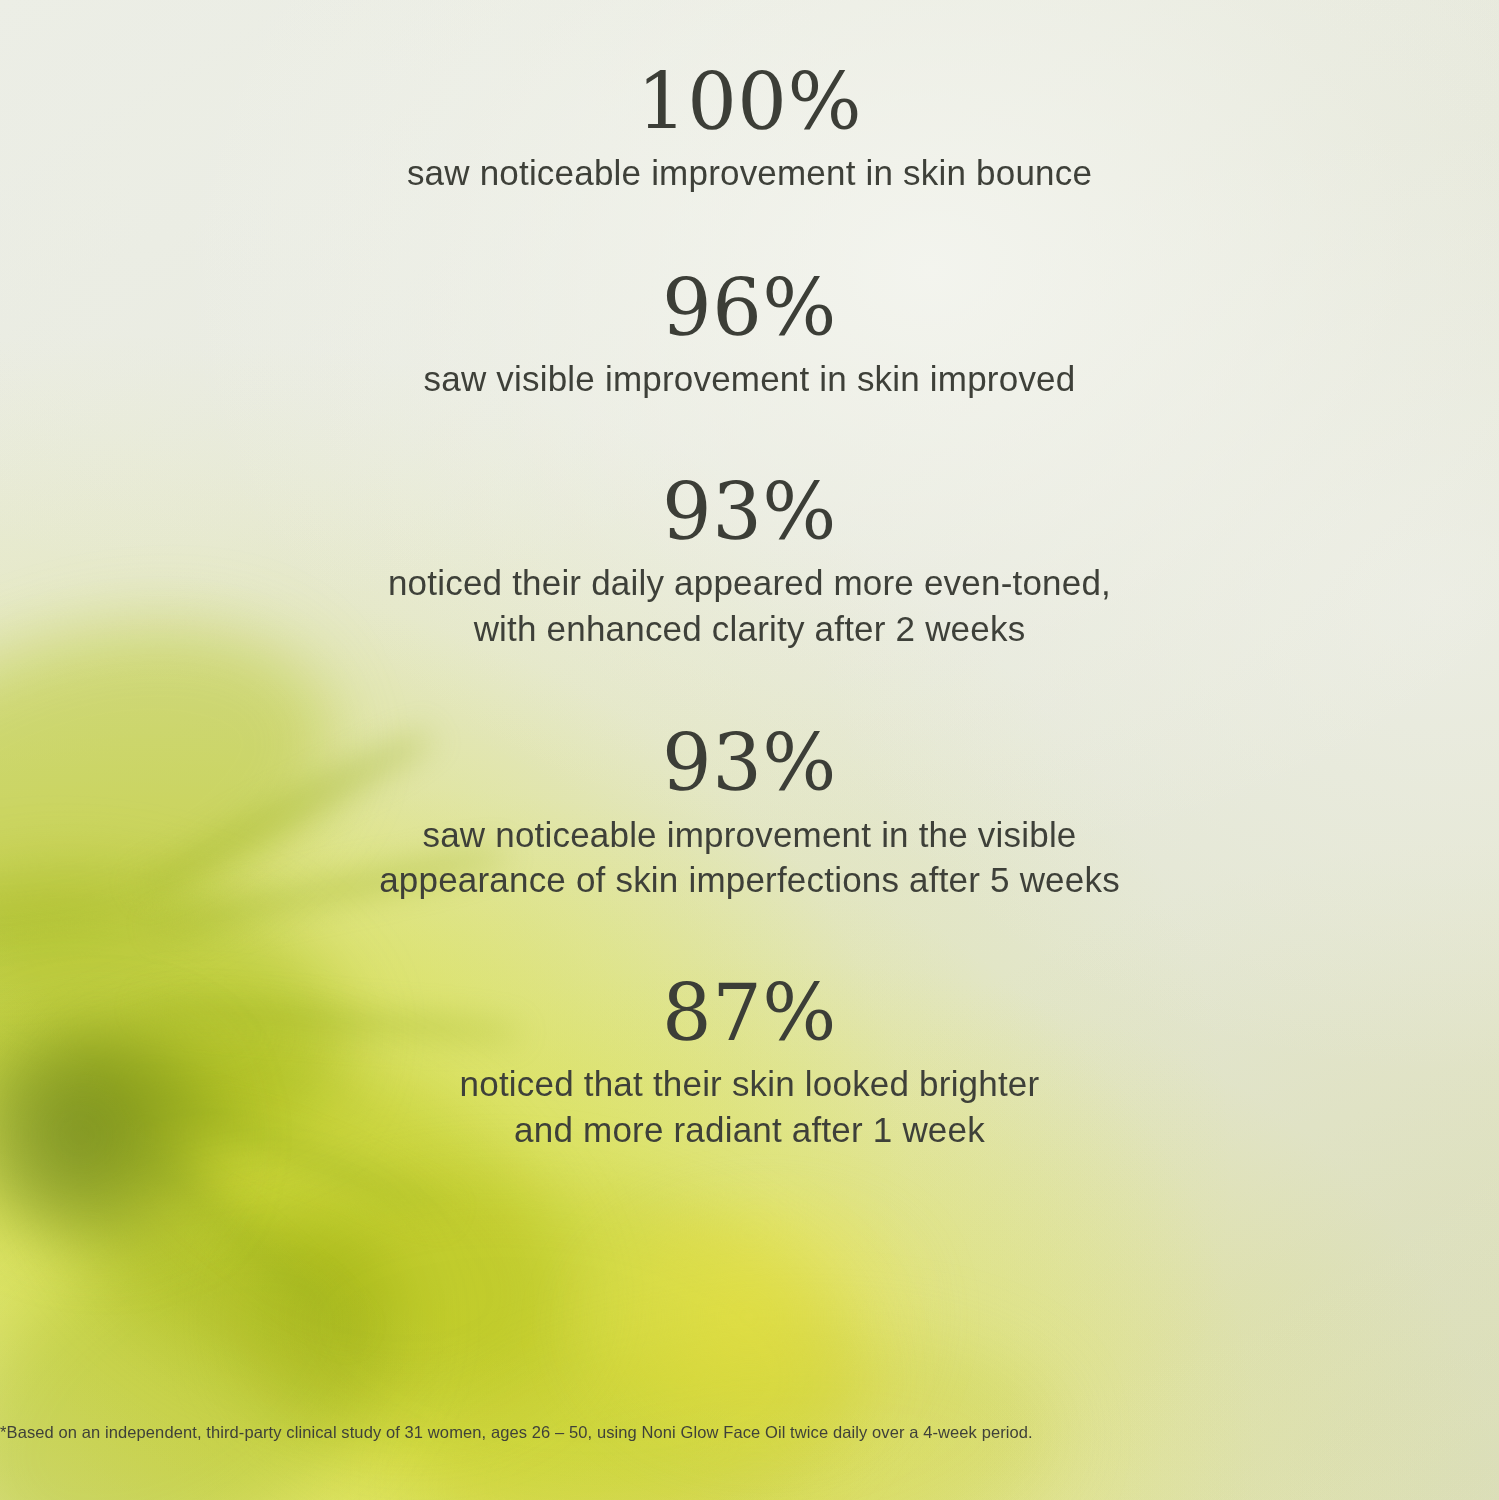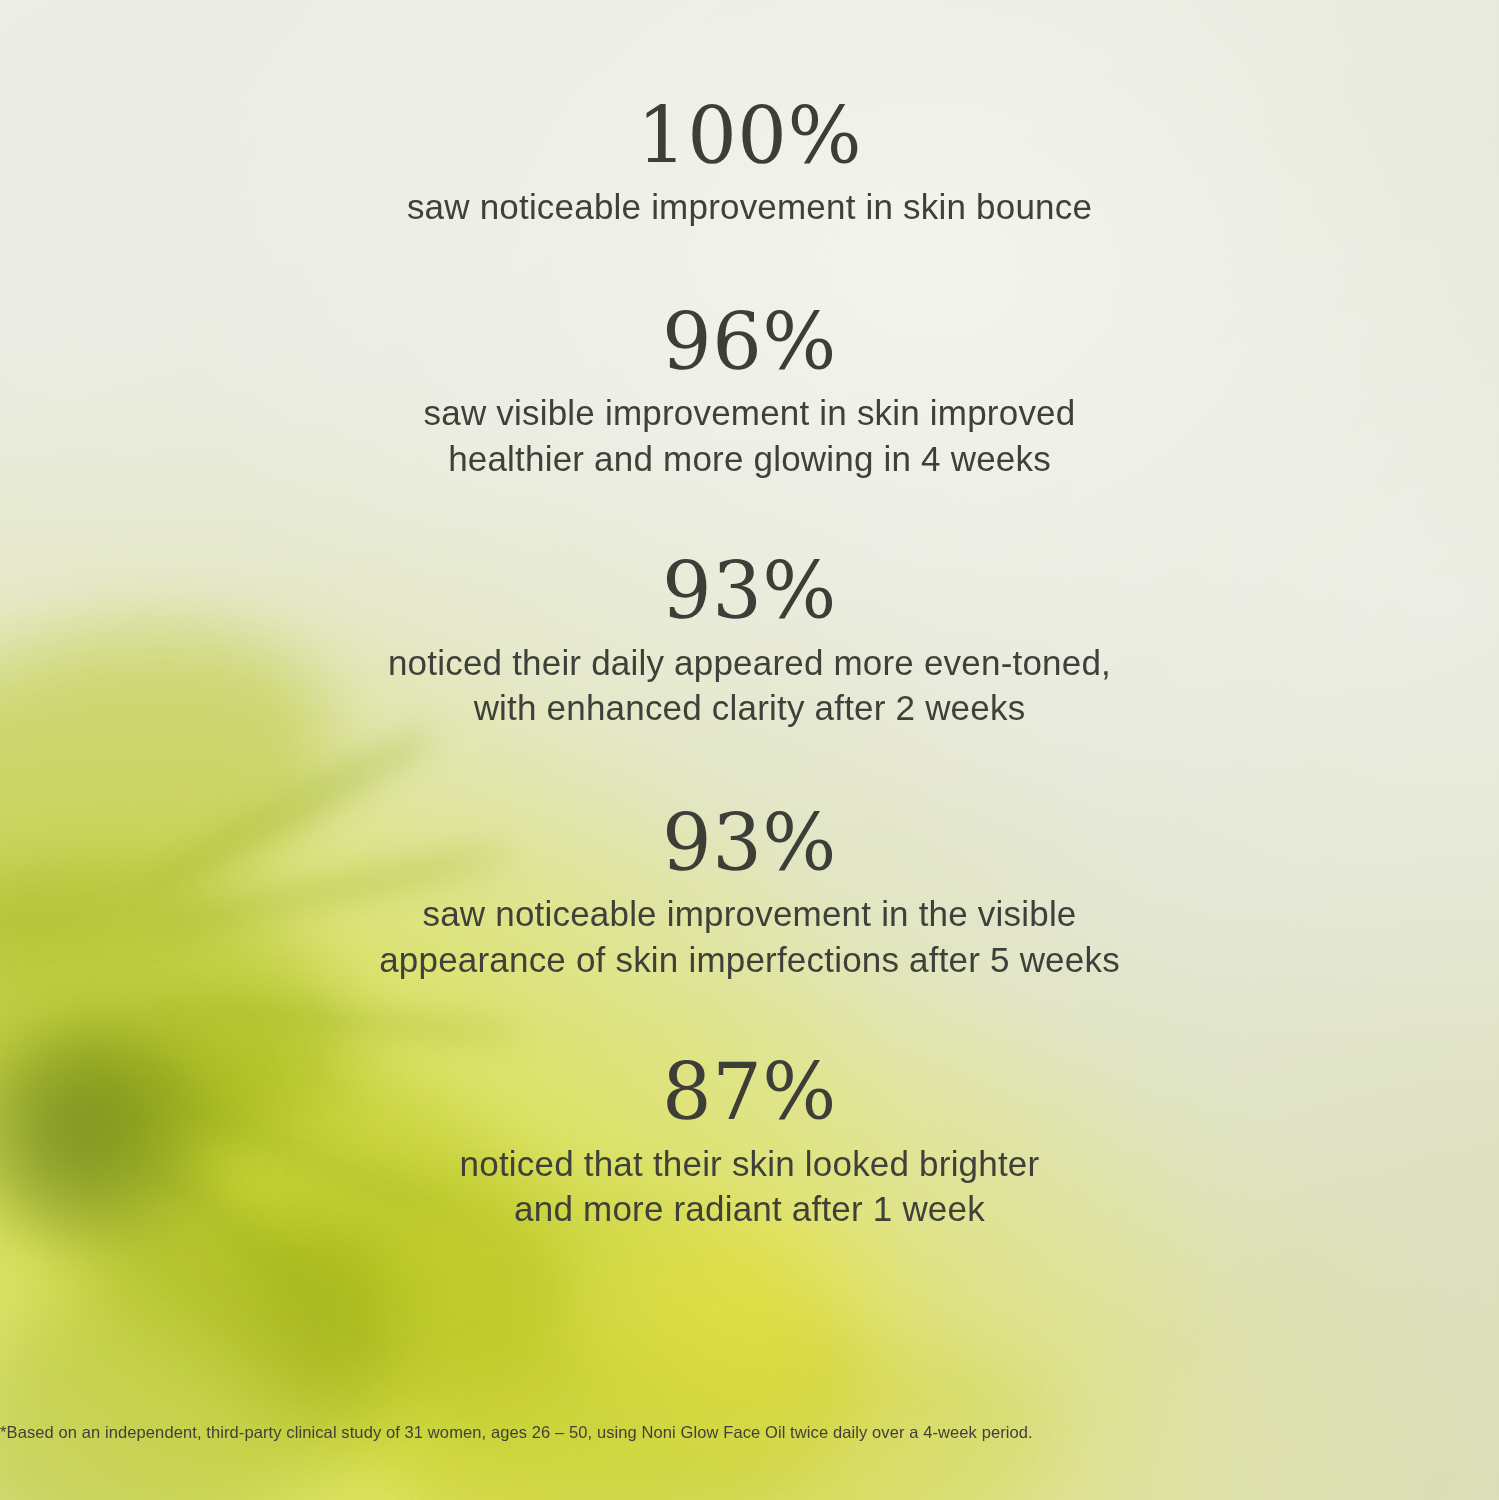--- a/index.html
+++ b/index.html
@@ -93,21 +93,21 @@
     pointer-events: none;
   }
 
   
   .content {
     position: relative;
     z-index: 5;
     width: 1499px;
     height: 1500px;
     box-sizing: border-box;
-    padding: 98px 60px 0 60px;
+    padding: 64px 60px 0 60px;
     text-align: center;
     color: #3a3c35;
   }
 
   .stat {
     margin: 0 0 62px 0;
   }
   .stat:last-of-type { margin-bottom: 0; }
 
   .stat-value {
@@ -178,21 +178,20 @@
       <div class="stat-value">100%</div>
       <div class="stat-desc">
         <span>saw noticeable improvement in skin bounce</span>
       </div>
     </div>
 
     <div class="stat s-96">
       <div class="stat-value">96%</div>
       <div class="stat-desc">
         <span>saw visible improvement in skin improved</span>
-        <span>healthier and more glowing in 4 weeks</span>
       </div>
     </div>
 
     <div class="stat s-93a">
       <div class="stat-value">93%</div>
       <div class="stat-desc">
         <span>noticed their daily appeared more even-toned,</span>
         <span>with enhanced clarity after 2 weeks</span>
       </div>
     </div>

